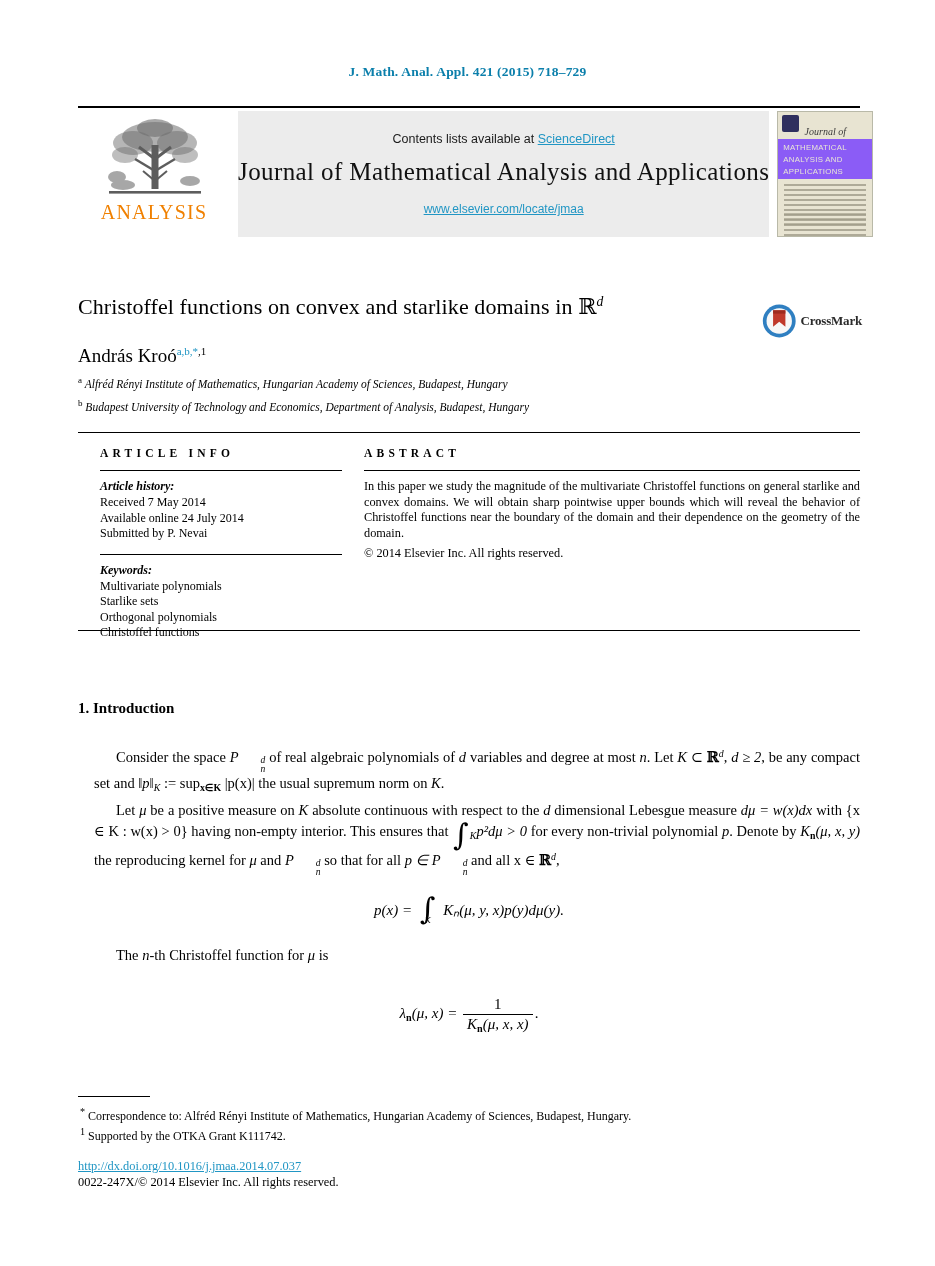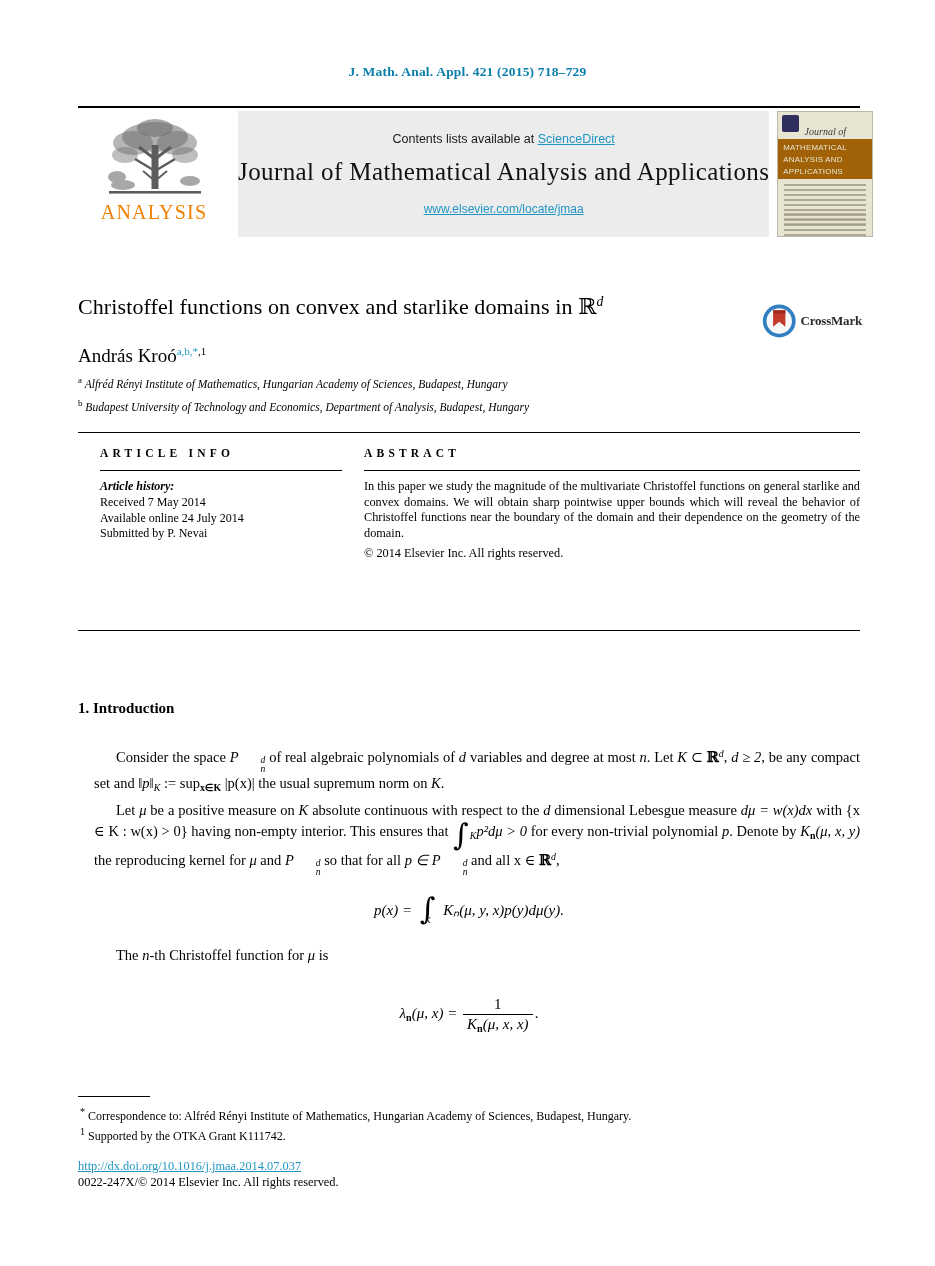--- a/index.html
+++ b/index.html
@@ -119,21 +119,21 @@
     text-align: center;
     font-family: "Liberation Serif", serif;
     font-style: italic;
     font-size: 10px;
     color: #3a3a3a;
   }
   .cover-band {
     position: absolute;
     top: 27px; left: 0; width: 100%;
     height: 40px;
-    background: #a16207;
+    background: #8b5cf6;
     color: #e9e6d6;
     font-family: "Liberation Sans", sans-serif;
     font-size: 7.8px;
     letter-spacing: 0.3px;
     line-height: 12px;
     padding: 3px 20px 0 5px;
     box-sizing: border-box;
   }
   .cover-lines {
     position: absolute;
@@ -476,20 +476,28 @@
   </div>
 
   <div class="infoabs">
     <div class="col-info">
       <div class="sec-caps">ARTICLE INFO</div>
       <div class="rule-thin"></div>
       <div class="info-label">Article history:</div>
       <div class="info-line">Received 7 May 2014</div>
       <div class="info-line">Available online 24 July 2014</div>
       <div class="info-line">Submitted by P. Nevai</div>
+      <div class="kw-block">
+        <div class="rule-thin"></div>
+        <div class="info-label">Keywords:</div>
+        <div class="info-line">Multivariate polynomials</div>
+        <div class="info-line">Starlike sets</div>
+        <div class="info-line">Orthogonal polynomials</div>
+        <div class="info-line">Christoffel functions</div>
+      </div>
     </div>
 
     <div class="col-abs">
       <div class="sec-caps">ABSTRACT</div>
       <div class="rule-thin"></div>
       <div class="abstract-text">In this paper we study the magnitude of the multivariate Christoffel functions on general starlike and convex domains. We will obtain sharp pointwise upper bounds which will reveal the behavior of Christoffel functions near the boundary of the domain and their dependence on the geometry of the domain.</div>
       <div class="copyright">© 2014 Elsevier Inc. All rights reserved.</div>
     </div>
   </div>
   <div class="rule-bottom"></div>

